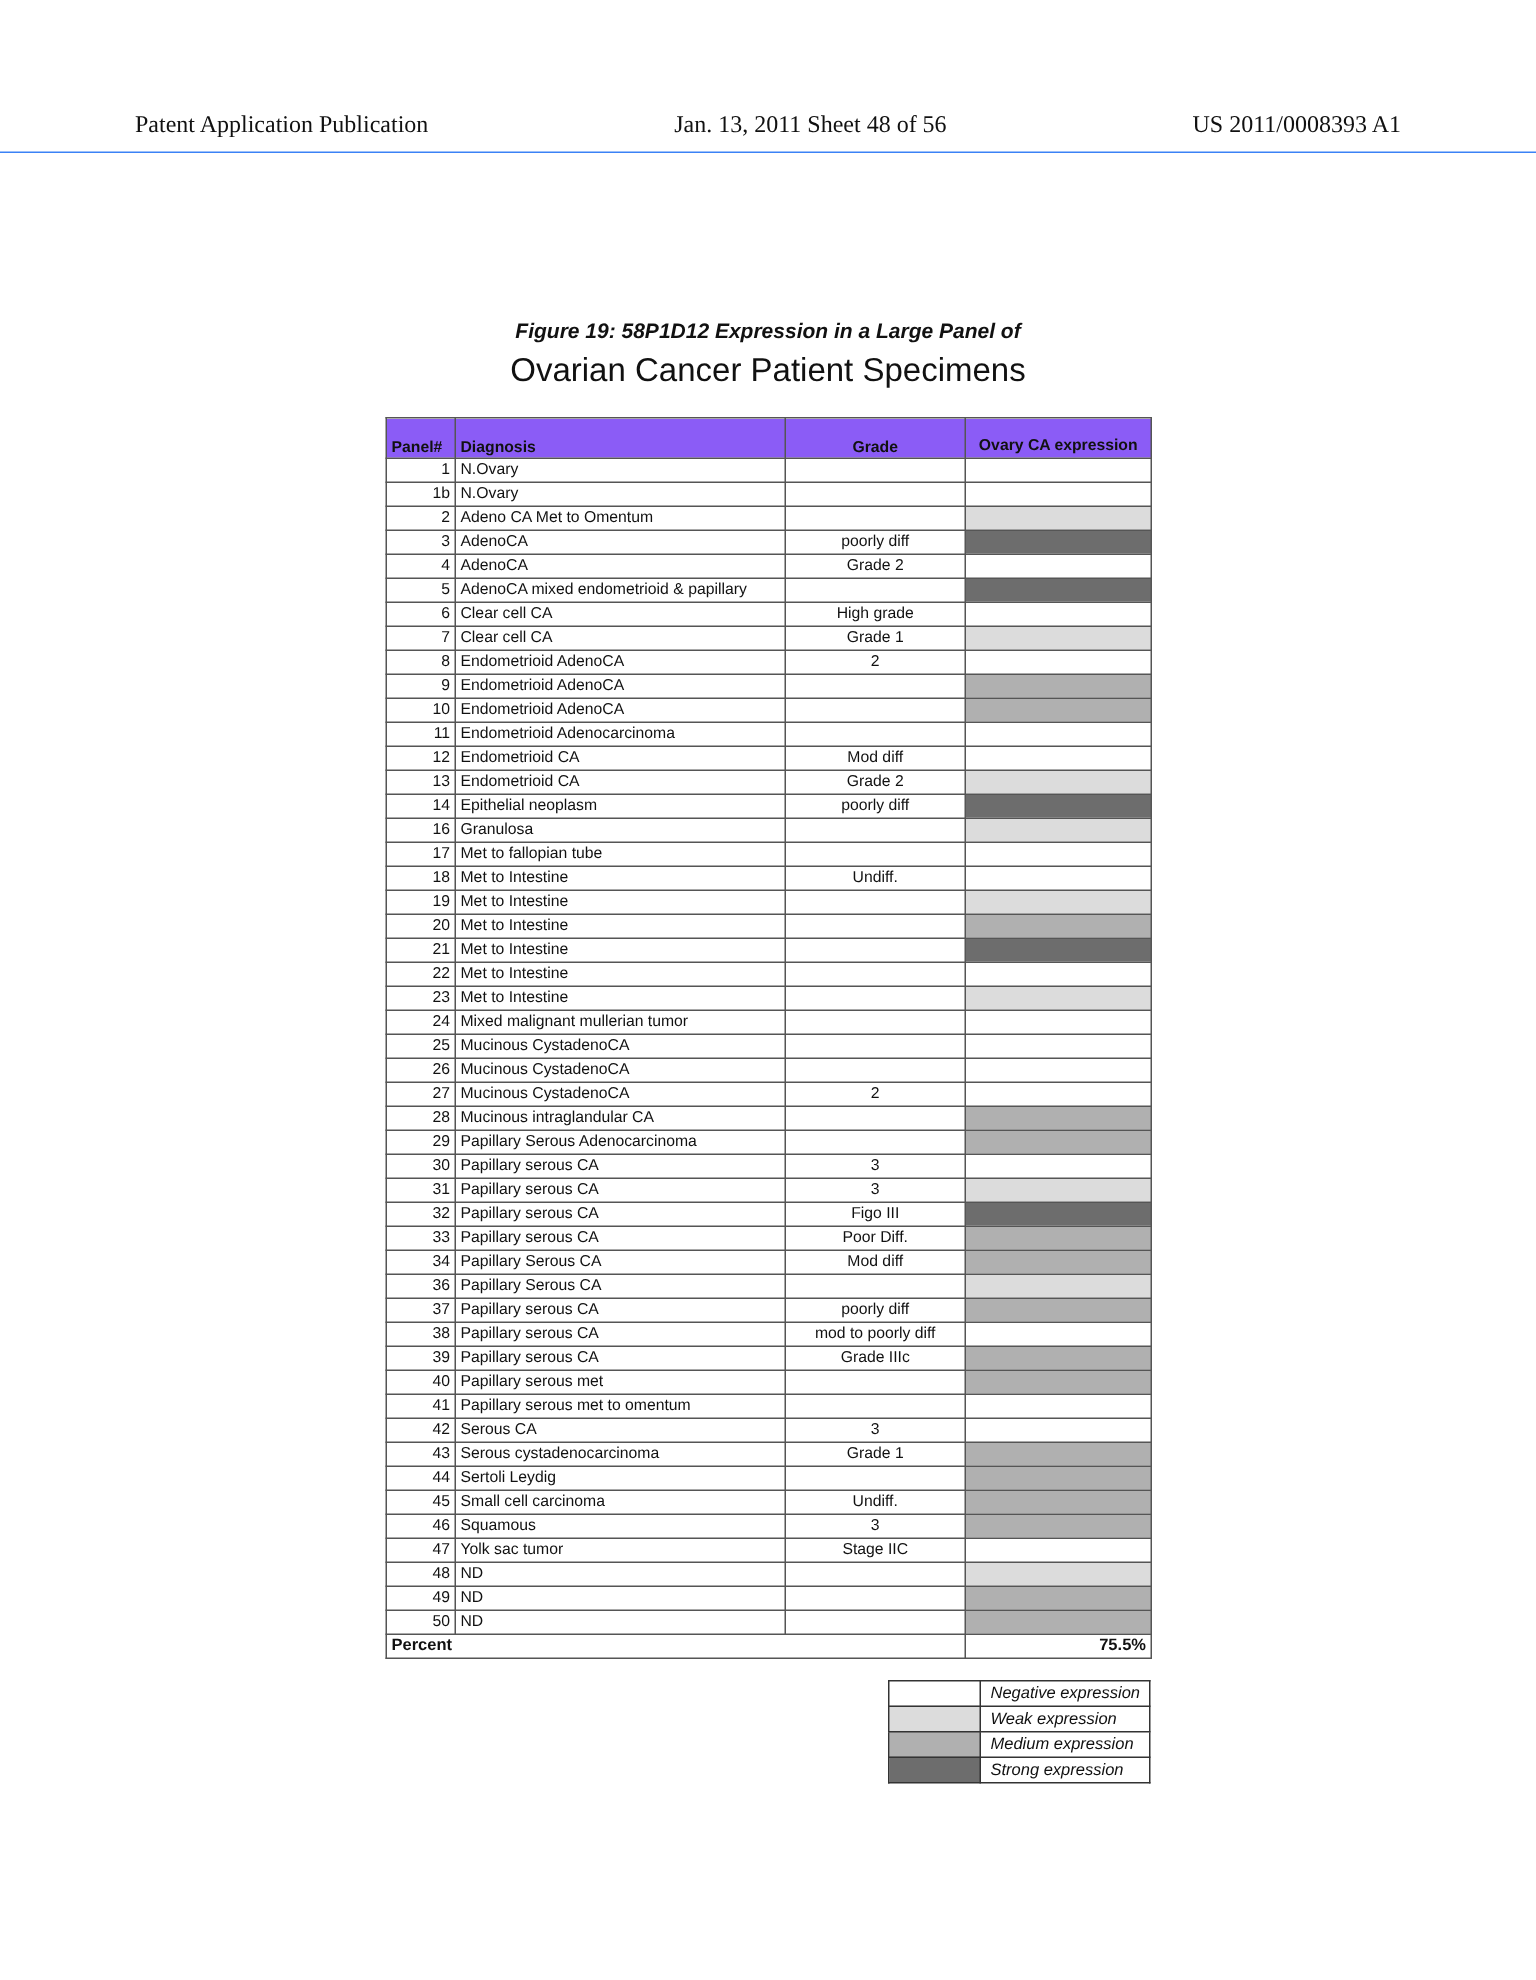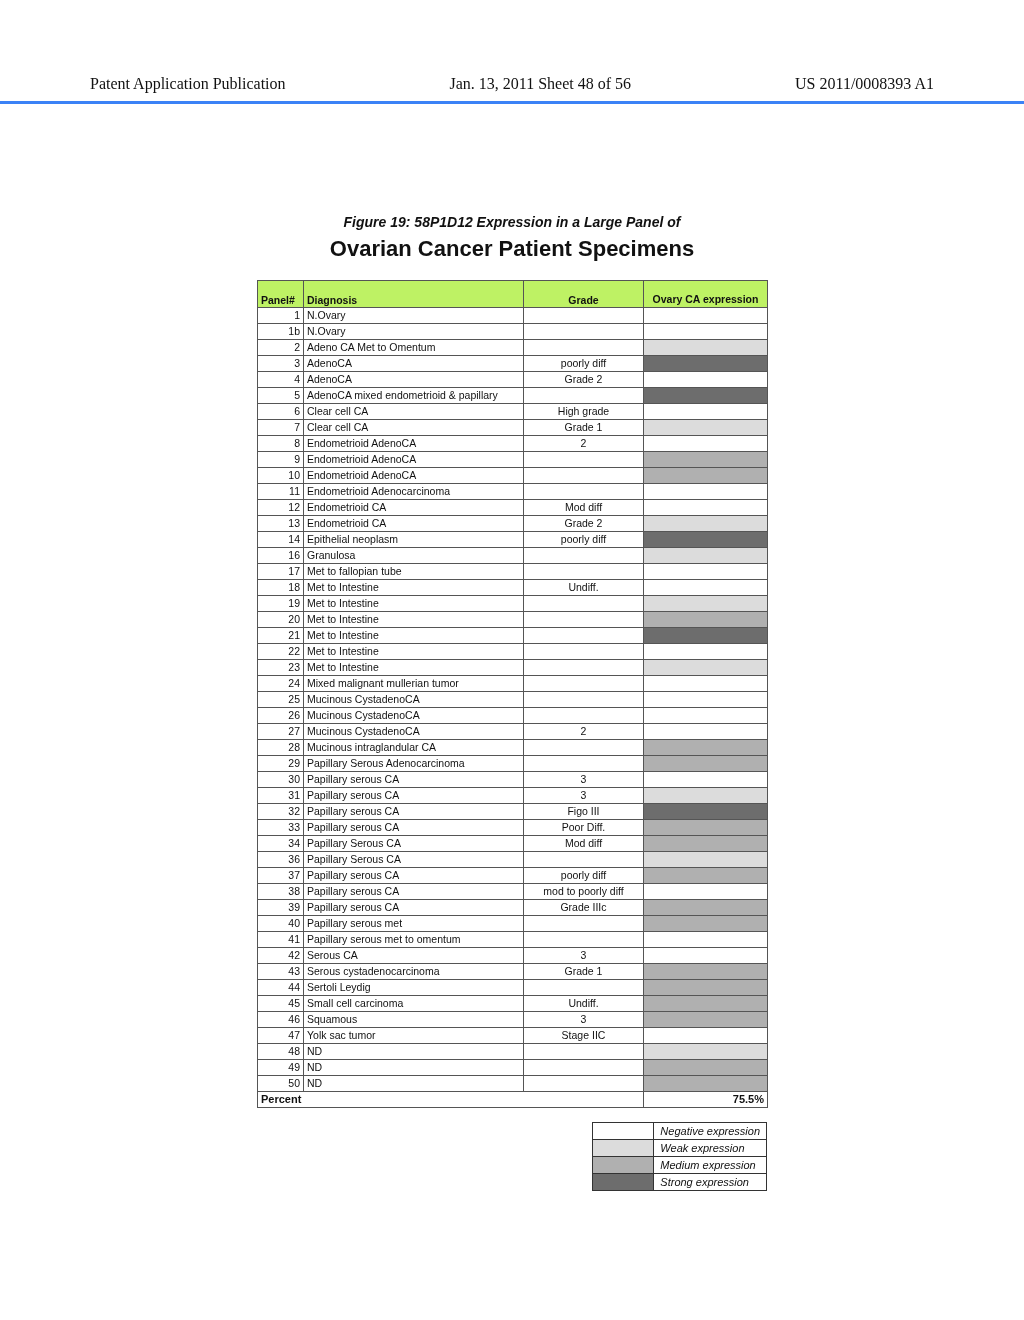--- a/index.html
+++ b/index.html
@@ -11,39 +11,39 @@
     font-family: Arial, Helvetica, sans-serif;
     color: #111;
     position: relative;
   }
   .header {
     display: flex;
     justify-content: space-between;
     align-items: baseline;
     padding: 75px 90px 8px 90px;
     font-size: 16px;
-    border-bottom: 3px solid #3b82f6;
+    border-bottom: 1px solid #3b82f6;
     margin: 0 0 0 0;
   }
   .header .left,
   .header .center,
   .header .right {
     font-family: "Times New Roman", serif;
   }
   .figure-title {
     text-align: center;
     font-weight: bold;
     font-size: 14px;
     margin: 110px 60px 4px 60px;
     line-height: 1.25;
     font-style: italic;
   }
   .figure-subtitle {
     text-align: center;
-    font-weight: bold;
+    font-weight: normal;
     font-size: 22px;
     margin: 0 60px 18px 60px;
   }
   .tbl-wrap {
     margin: 0 auto;
     width: 510px;
   }
   table.data {
     border-collapse: collapse;
     width: 100%;
@@ -51,21 +51,21 @@
     table-layout: fixed;
   }
   table.data th, table.data td {
     border: 1px solid #555;
     padding: 1px 3px;
     height: 13px;
     overflow: hidden;
     white-space: nowrap;
   }
   table.data th {
-    background: #bef264;
+    background: #8b5cf6;
     font-weight: bold;
     text-align: left;
     vertical-align: bottom;
     height: 24px;
   }
   col.c-panel { width: 46px; }
   col.c-diag  { width: 220px; }
   col.c-grade { width: 120px; }
   col.c-expr  { width: 124px; }
   td.panel { text-align: right; padding-right: 6px; }

